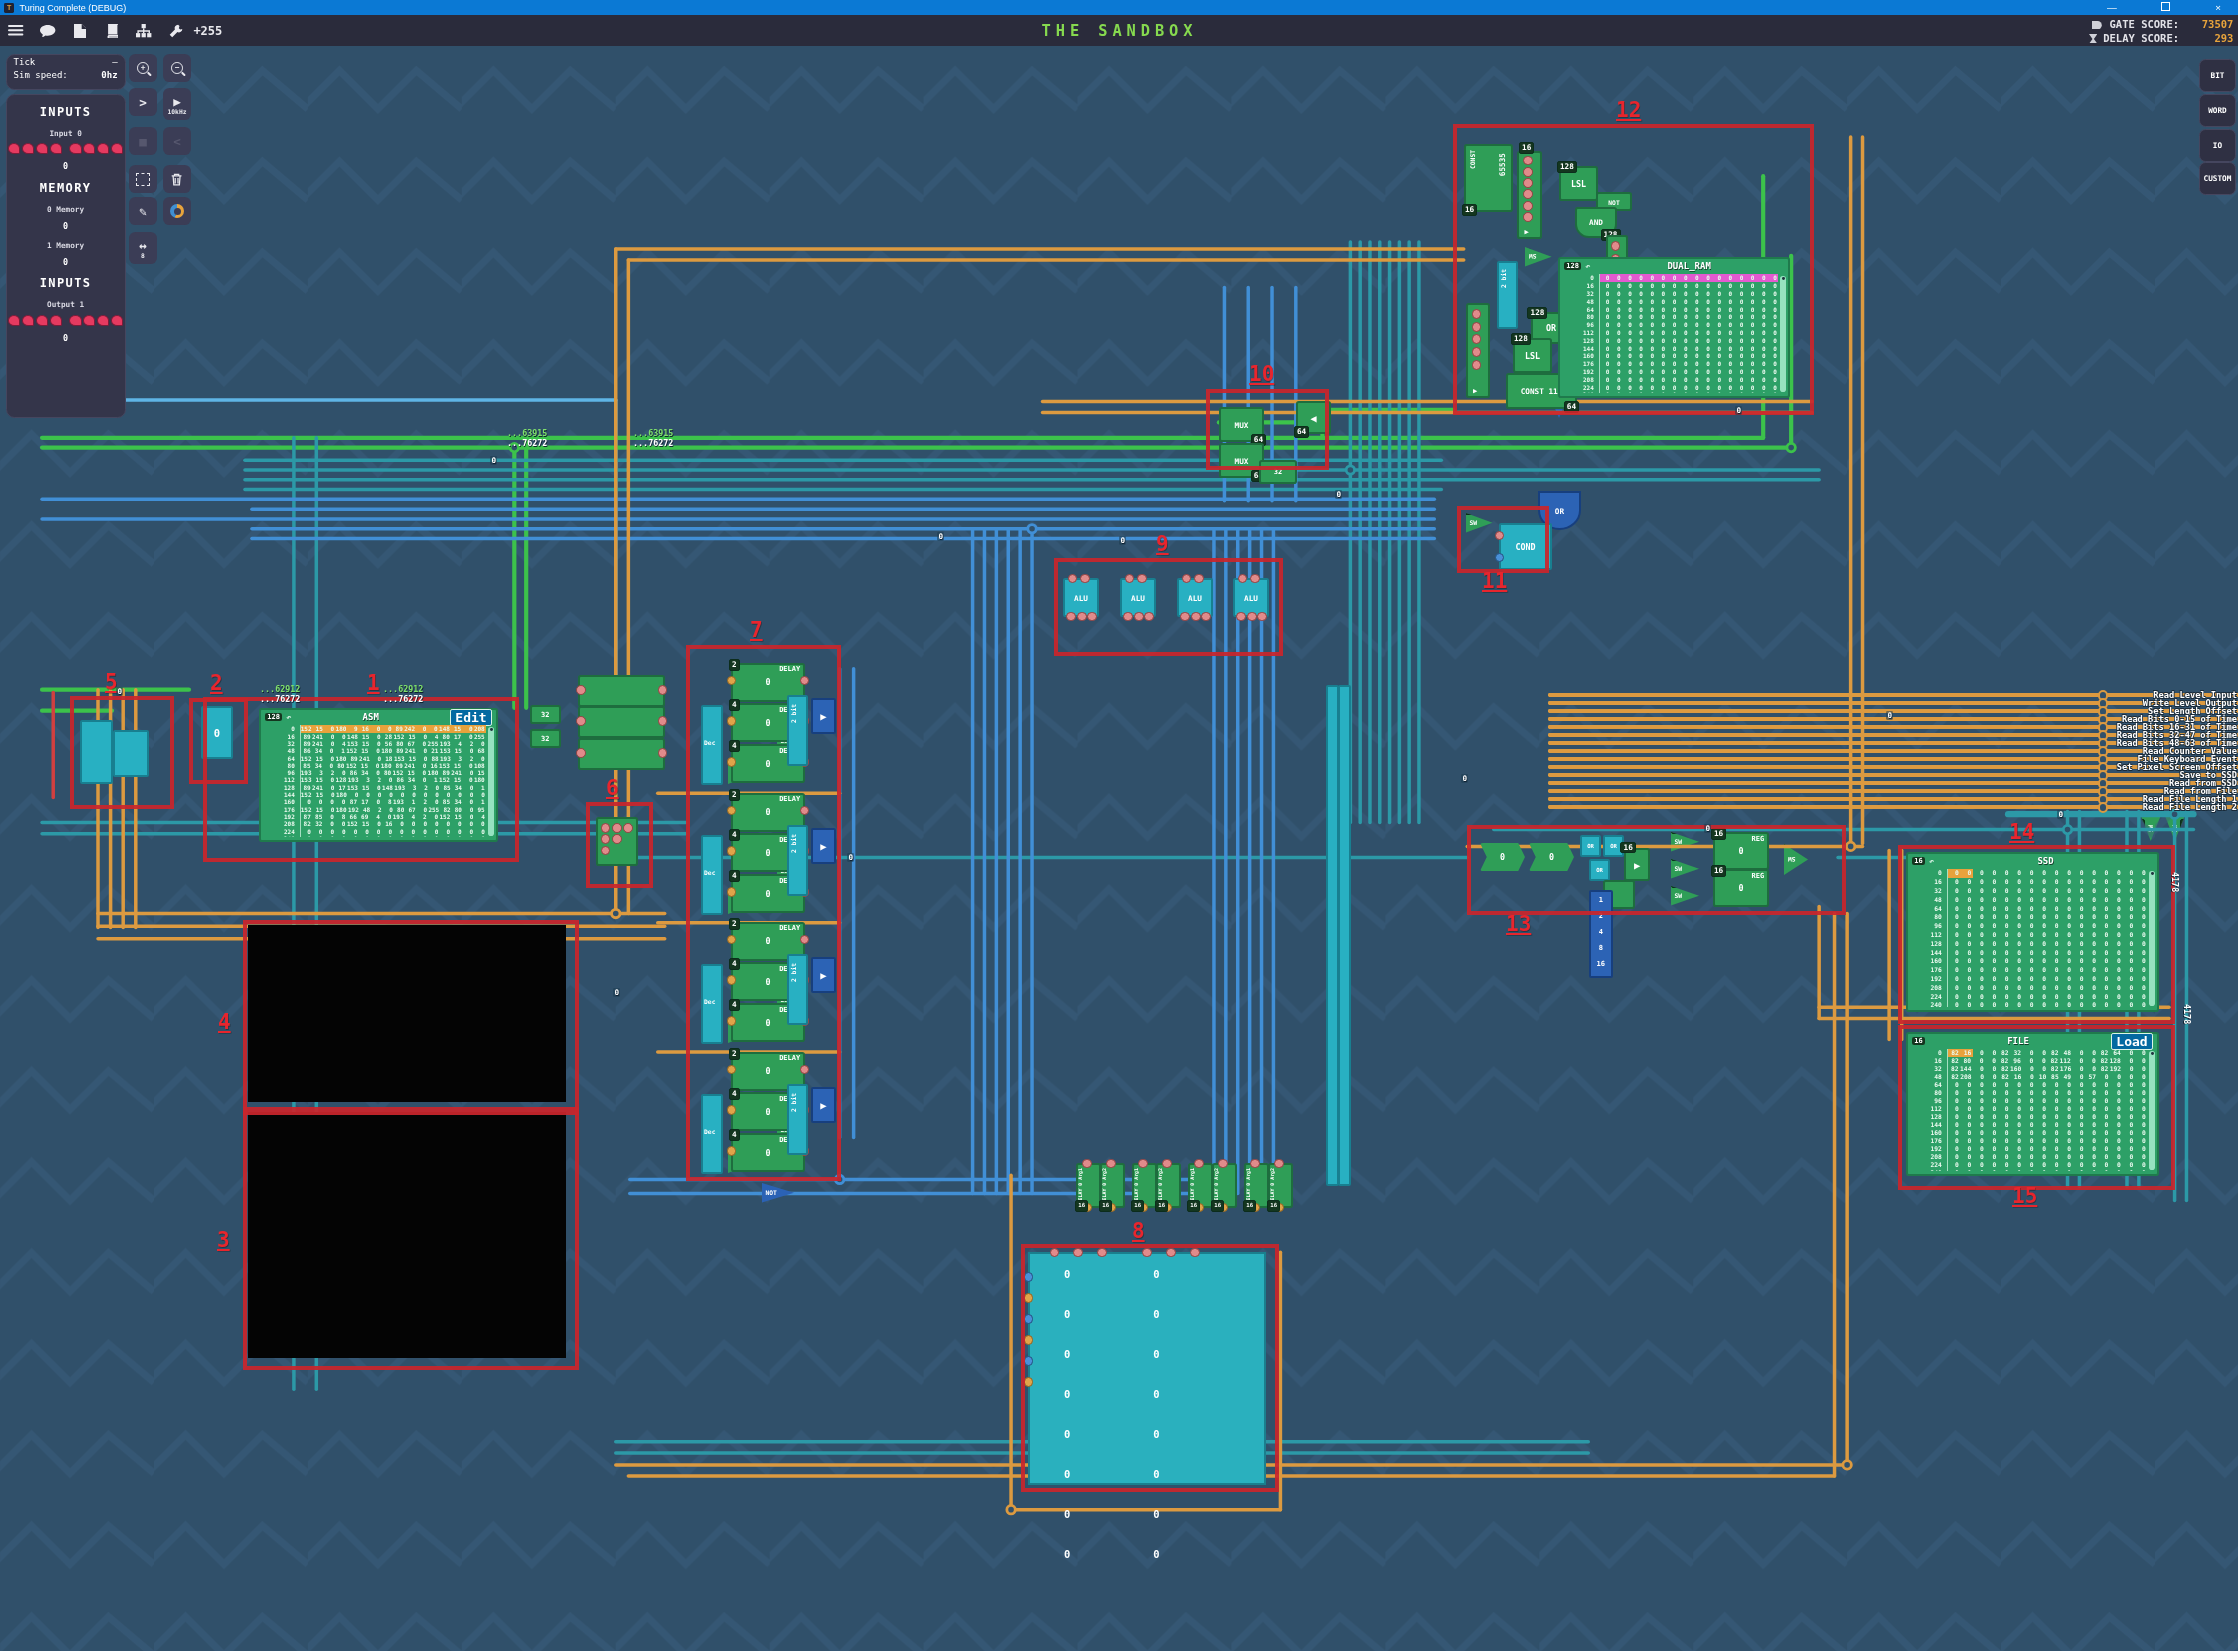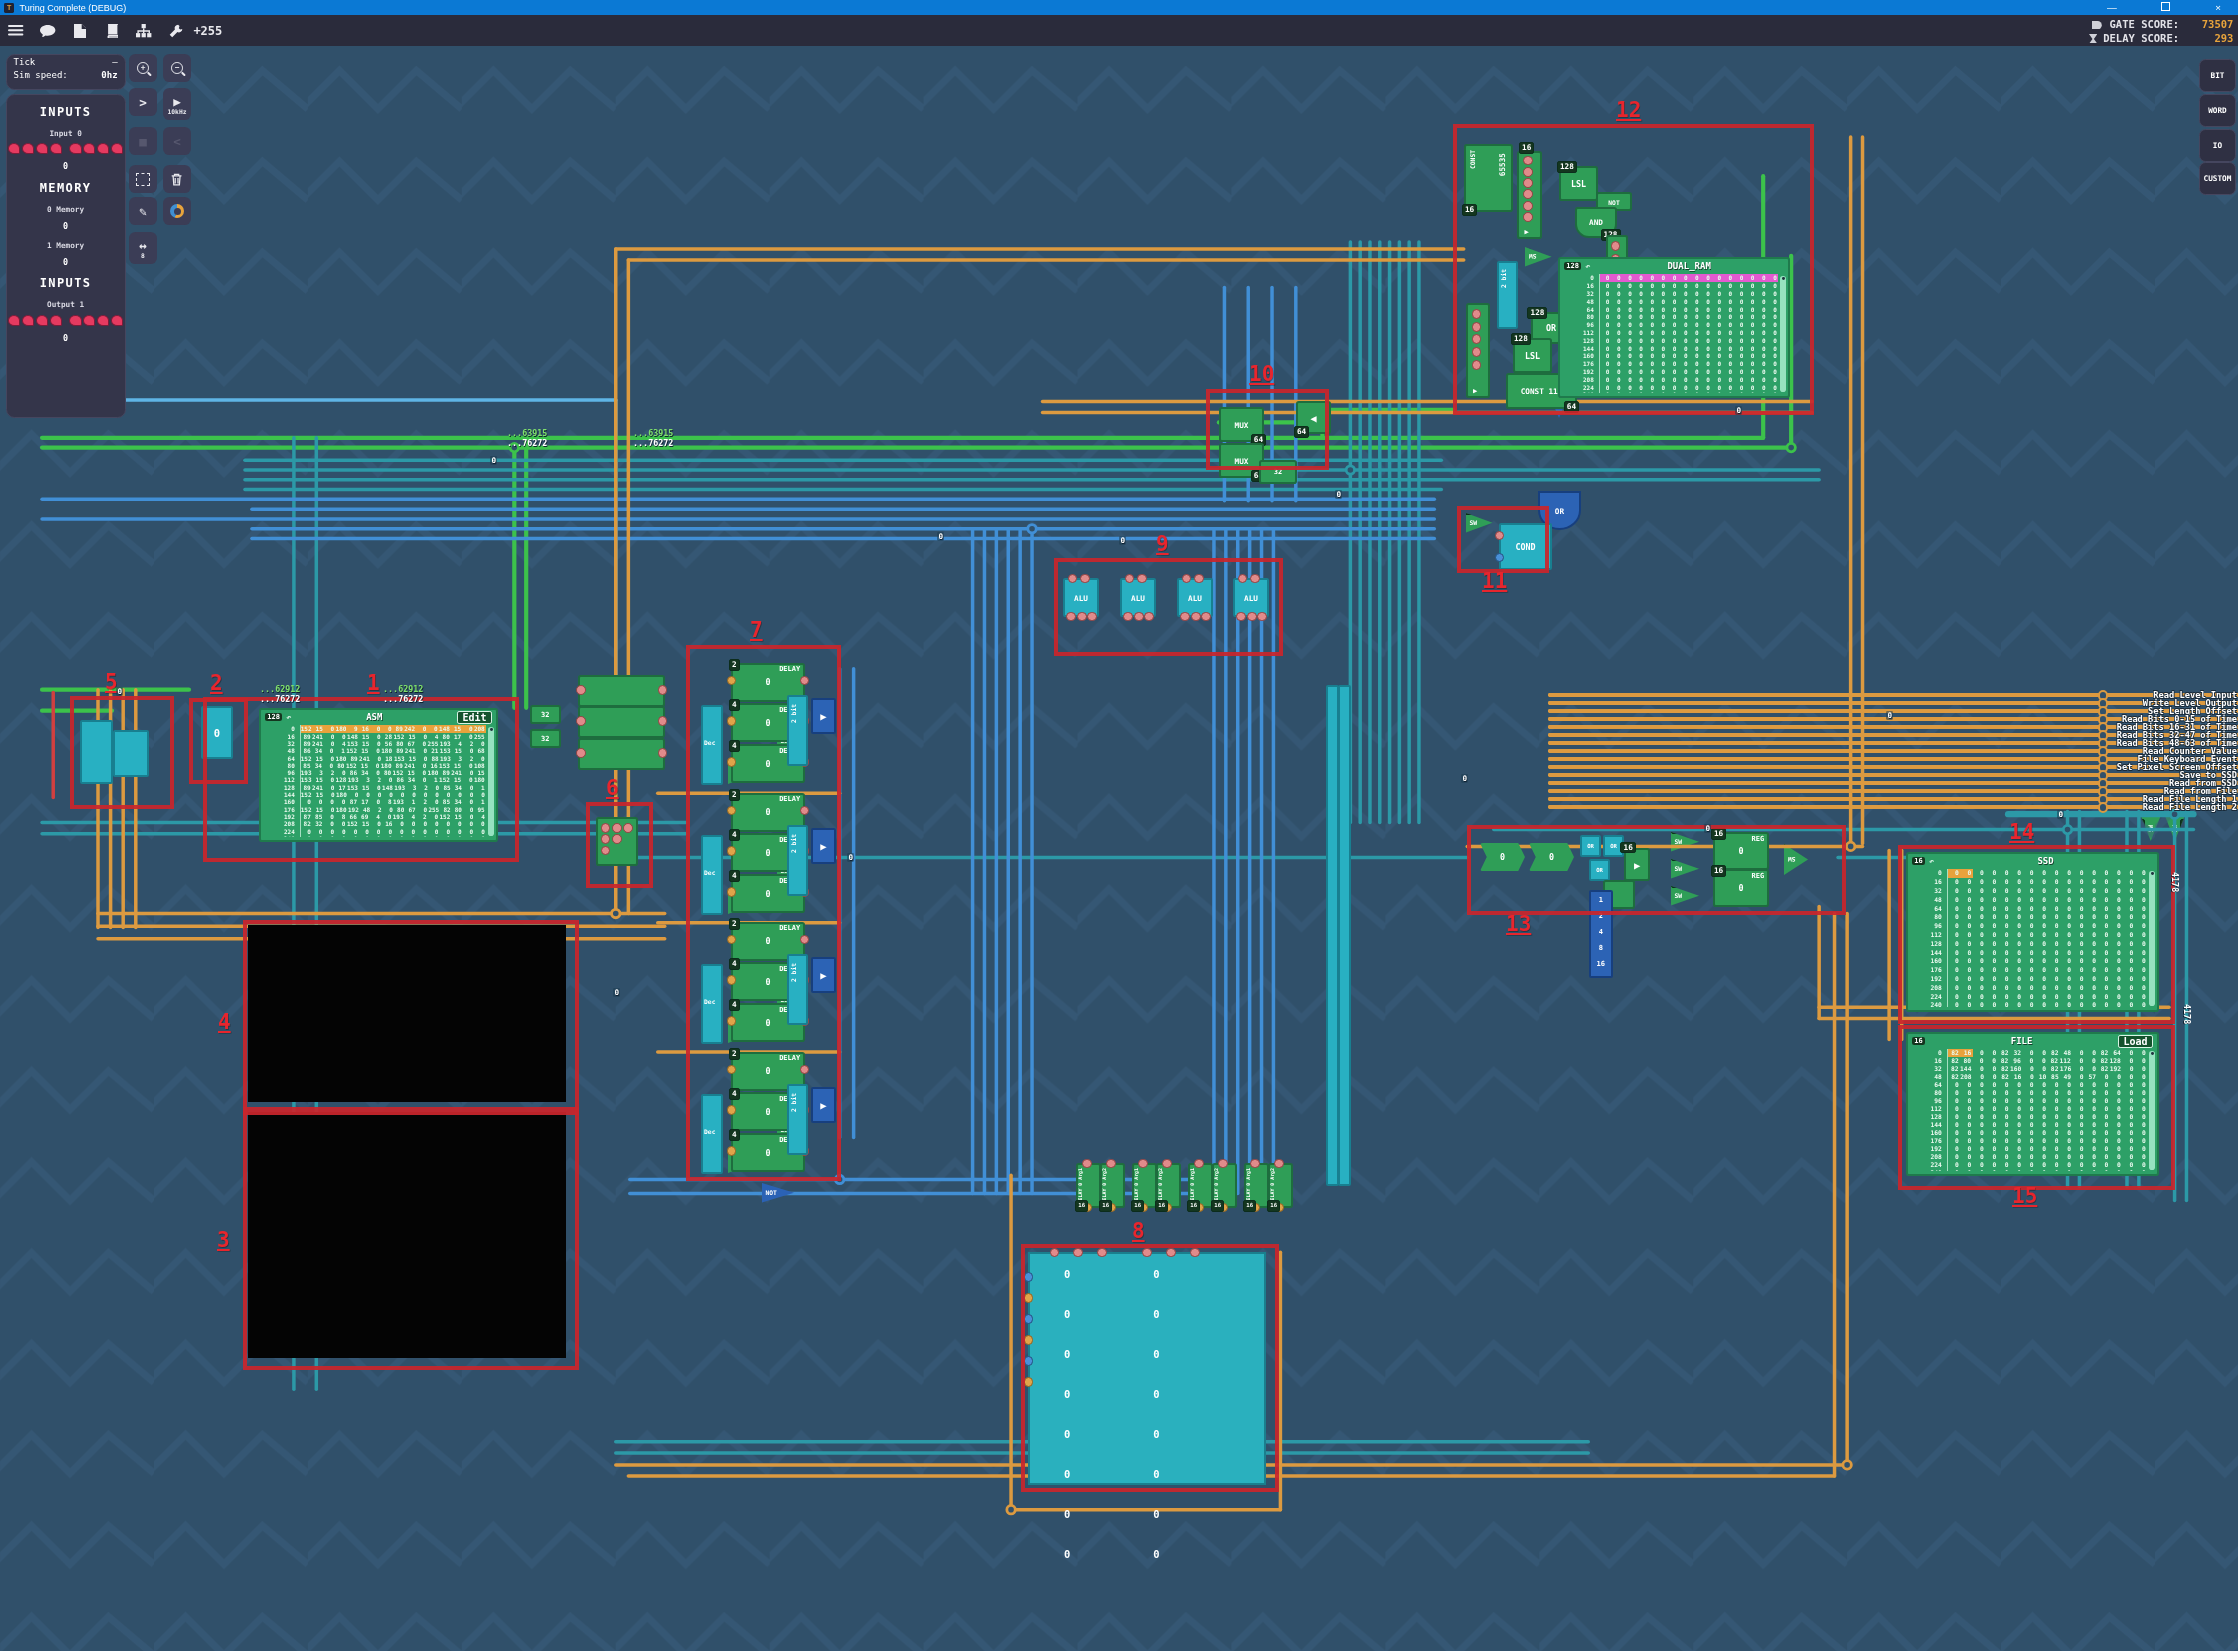--- a/index.html
+++ b/index.html
@@ -53,21 +53,21 @@
   .tri.blue{background:#2b62b5;}
   .flip{transform:rotate(180deg);}
   .vtext{writing-mode:vertical-rl;transform:rotate(180deg);text-align:center;font-size:6.3px;font-weight:bold;}
   
   .gtable{position:absolute;z-index:2;background:#2da067;border:2.1px solid #1f7a4c;border-radius:2.8px;box-sizing:border-box;}
   .gt-head{height:14.7px;display:flex;align-items:center;padding:0 4.2px;gap:4.2px;}
   .gt-title{flex:1;text-align:center;font-size:9px;font-weight:bold;color:#fff;
     text-shadow:0.7px 0.7px 0 rgba(10,40,25,.8);}
   .gt-chip{background:#14361f;color:#fff;font-size:7px;font-weight:bold;padding:0 2.1px;border-radius:2.1px;}
   .gt-undo{color:#cfeede;font-size:8.4px;font-weight:bold;}
-  .gt-btn{background:#14532d;border:0.7px solid #d9f5e6;color:#fff;font-size:10px;font-weight:bold;
+  .gt-btn{background:#0369a1;border:0.7px solid #d9f5e6;color:#fff;font-size:13px;font-weight:bold;
     padding:0 4.2px;border-radius:2.1px;}
   .gt-body{position:absolute;left:2.8px;right:9.8px;top:15.4px;bottom:2.8px;overflow:hidden;}
   .gt-row{display:flex;align-items:center;}
   .gt-addr{width:31px;text-align:right;padding-right:4.9px;border-right:1.4px solid #a5dfc2;
     color:#eafaef;font-weight:bold;flex:none;}
   .gt-cell{flex:1;text-align:right;color:#eafaef;font-weight:bold;padding-right:1.4px;}
   .hl-orange{background:#e8a23c;} .hl-magenta{background:#e35ad0;}
   .gt-scroll{position:absolute;right:2.1px;top:17px;bottom:4.2px;width:5.6px;background:#96e2c0;border-radius:2.8px;}
   .gt-scroll:before{content:"";position:absolute;top:1.4px;left:1.4px;width:2.8px;height:2.8px;border-radius:50%;background:#20343f;}
   
@@ -162,20 +162,21 @@
           <path d="M11 6v4M3 13v-3h16v3M11 10v3" stroke="#e9e9ee" stroke-width="2" fill="none"></path>
         </svg>
       </span>
     <span class="tbtn">
       <svg width="14" height="14" viewBox="0 0 20 20">
           <path d="M13 1a5 5 0 0 0-4.6 7L1 15.4 4.6 19 12 11.6A5 5 0 0 0 19 7l-3 1-2-2 1-3z"></path>
         </svg>
       </span>
     <span id="plus255">+255</span>
   </div>
+  <div id="leveltitle">THE SANDBOX</div>
   <div id="scores">
     <div><svg width="11.2" height="8.4" viewBox="0 0 16 12">
           <path d="M0 0h8a6 6 0 0 1 0 12H0z" fill="#cfd0d8"></path>
         </svg>
       <span class="lab">GATE SCORE:</span>
       <span class="val">73507</span></div>
     <div><svg width="8.4" height="9.8" viewBox="0 0 12 14">
           <path d="M0 0h12L7 7l5 7H0l5-7z" fill="#cfd0d8"></path>
         </svg>
       <span class="lab">DELAY SCORE:</span>

